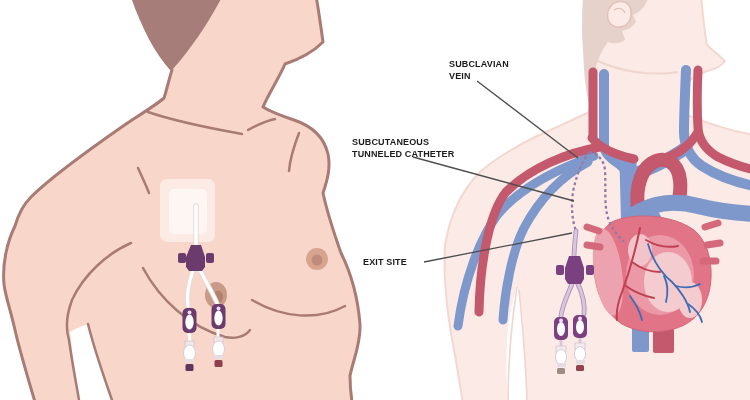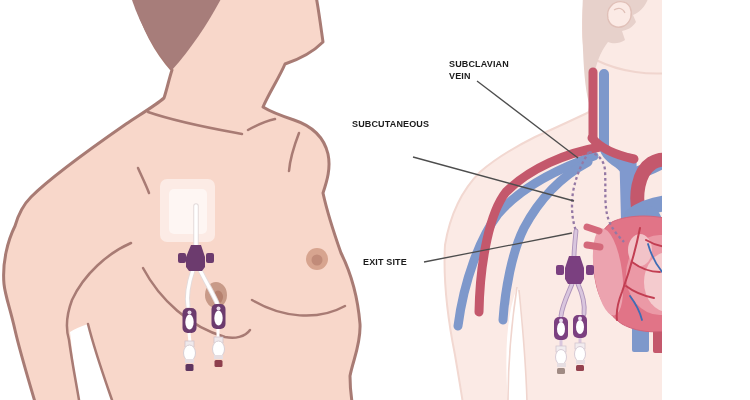--- a/index.html
+++ b/index.html
@@ -1,35 +1,35 @@
 <!DOCTYPE html>
 <html><head>
 <meta charset="utf-8">
 <style>
   html,body{margin:0;padding:0;background:#ffffff;}
   #canvas{
     position:relative;
-    width:662px;height:400px;
+    width:750px;height:400px;
     overflow:hidden;
     background:#ffffff;
     font-family:"Liberation Sans", sans-serif;
   }
   #art{position:absolute;left:0;top:0;}
   .label{
     position:absolute;
     font-weight:700;
     font-size:9px;
     line-height:12px;
     letter-spacing:.15px;
     color:#1b1b1b;
     white-space:nowrap;
     text-transform:uppercase;
   }
   #label-subclavian{left:449px;top:58px;}
-  #label-subcut{left:352px;top:118px;}
+  #label-subcut{left:352px;top:136px;}
   #label-exit{left:363px;top:256px;}
 </style>
 </head>
 <body>
 
 <div id="canvas">
 
 <svg id="art" width="750" height="400" viewBox="0 0 750 400">
 
   <g>
@@ -264,18 +264,19 @@
     </g>
   </g>
 </svg>
 
   <div class="label" id="label-subclavian">
     <div>SUBCLAVIAN</div>
     <div>VEIN</div>
   </div>
   <div class="label" id="label-subcut">
     <div>SUBCUTANEOUS</div>
+    <div>TUNNELED CATHETER</div>
   </div>
   <div class="label" id="label-exit">
     <div>EXIT SITE</div>
   </div>
 
 </div>
 
 </body></html>

